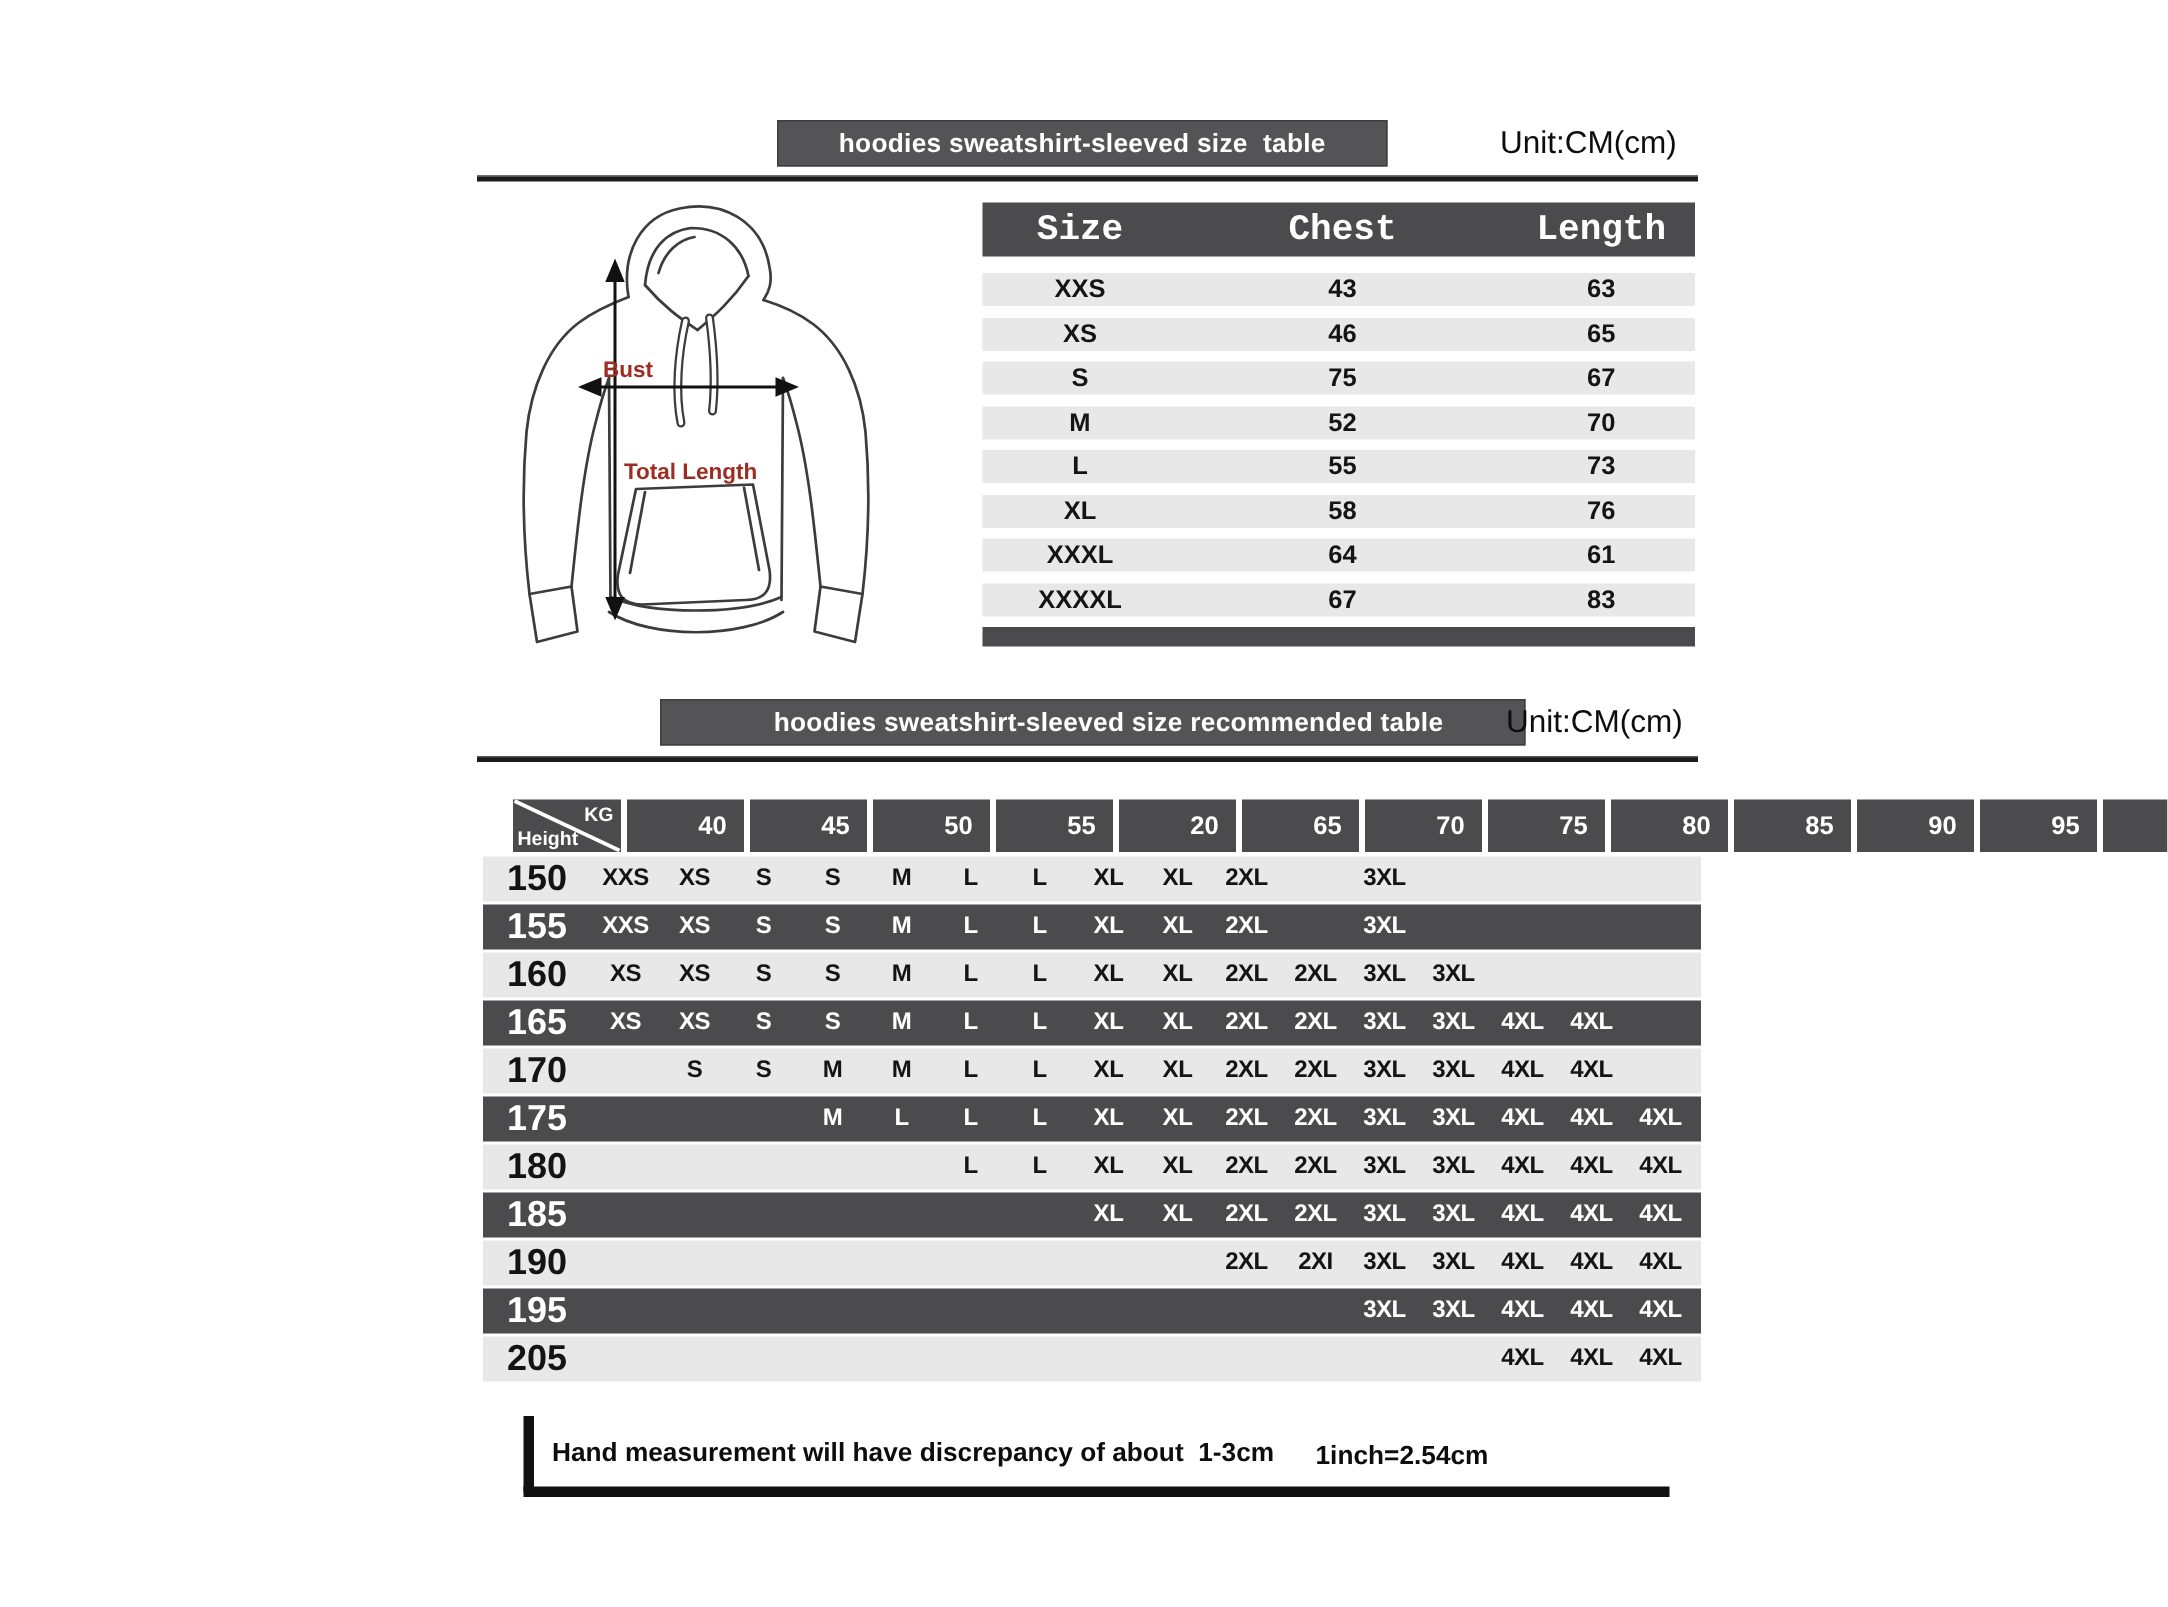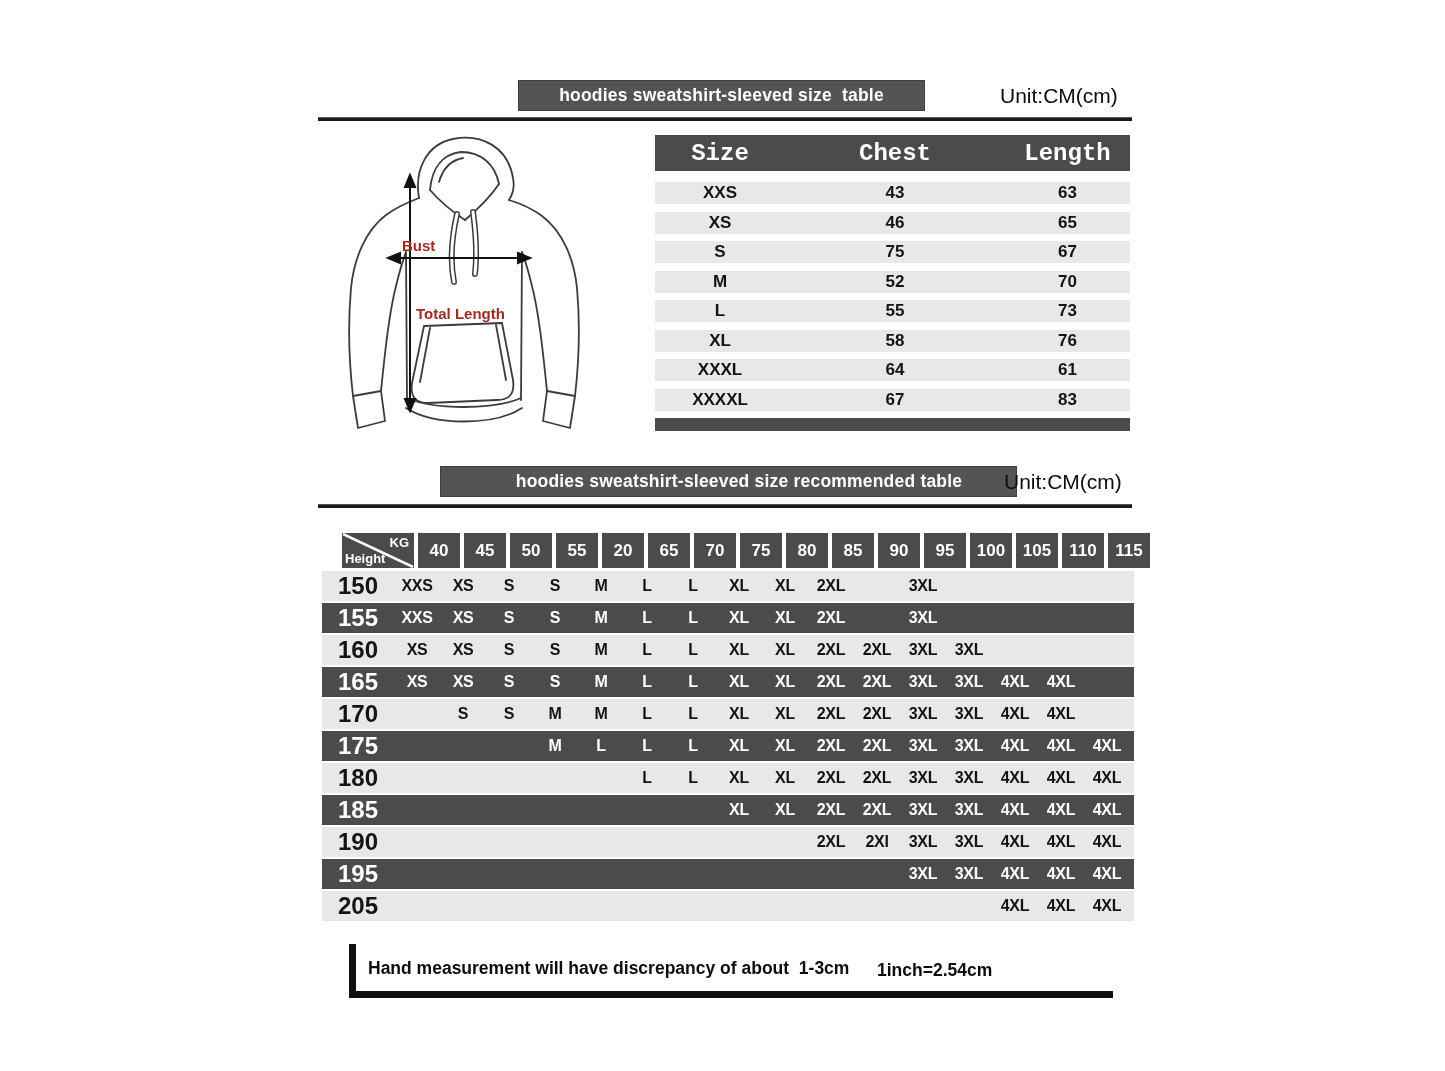--- a/index.html
+++ b/index.html
@@ -36,21 +36,21 @@
   .st-footer{height:13px;background:#4b4b4d;}
 
   
   .rec-table{position:absolute;left:322px;top:533px;width:812px;}
   .rec-header{display:flex;height:35px;}
   .corner{position:relative;width:72px;height:35px;background:#4b4b4d;margin-right:4px;flex:none;margin-left:20px;}
   .corner .kg{position:absolute;right:5px;top:2px;color:#fff;font-weight:bold;font-size:13px;}
   .corner .height{position:absolute;left:3px;bottom:2px;color:#fff;font-weight:bold;font-size:13px;}
   .corner svg{position:absolute;left:0;top:0;}
   .w-box{width:42px;height:35px;background:#4b4b4d;color:#fff;font-weight:bold;font-size:17px;
-    display:flex;align-items:center;justify-content:center;margin-right:4px;flex:none;}
+    display:flex;align-items:center;justify-content:center;margin-right:4px;flex:none;padding-left:36px;}
   .w-box:last-child{margin-right:0;}
   .rec-rows{margin-top:3px;}
   .r-row{display:flex;align-items:center;height:30px;margin-bottom:2px;font-weight:bold;}
   .r-row.light{background:#e8e8e8;color:#141414;}
   .r-row.dark{background:#4b4b4d;color:#ffffff;}
   .r-height{width:72px;text-align:center;font-size:24px;flex:none;}
   .r-cell{width:46px;text-align:center;font-size:16px;letter-spacing:-0.3px;flex:none;}
 
   
   .vbar{position:absolute;left:349px;top:944px;width:7px;height:51px;background:#111;}

